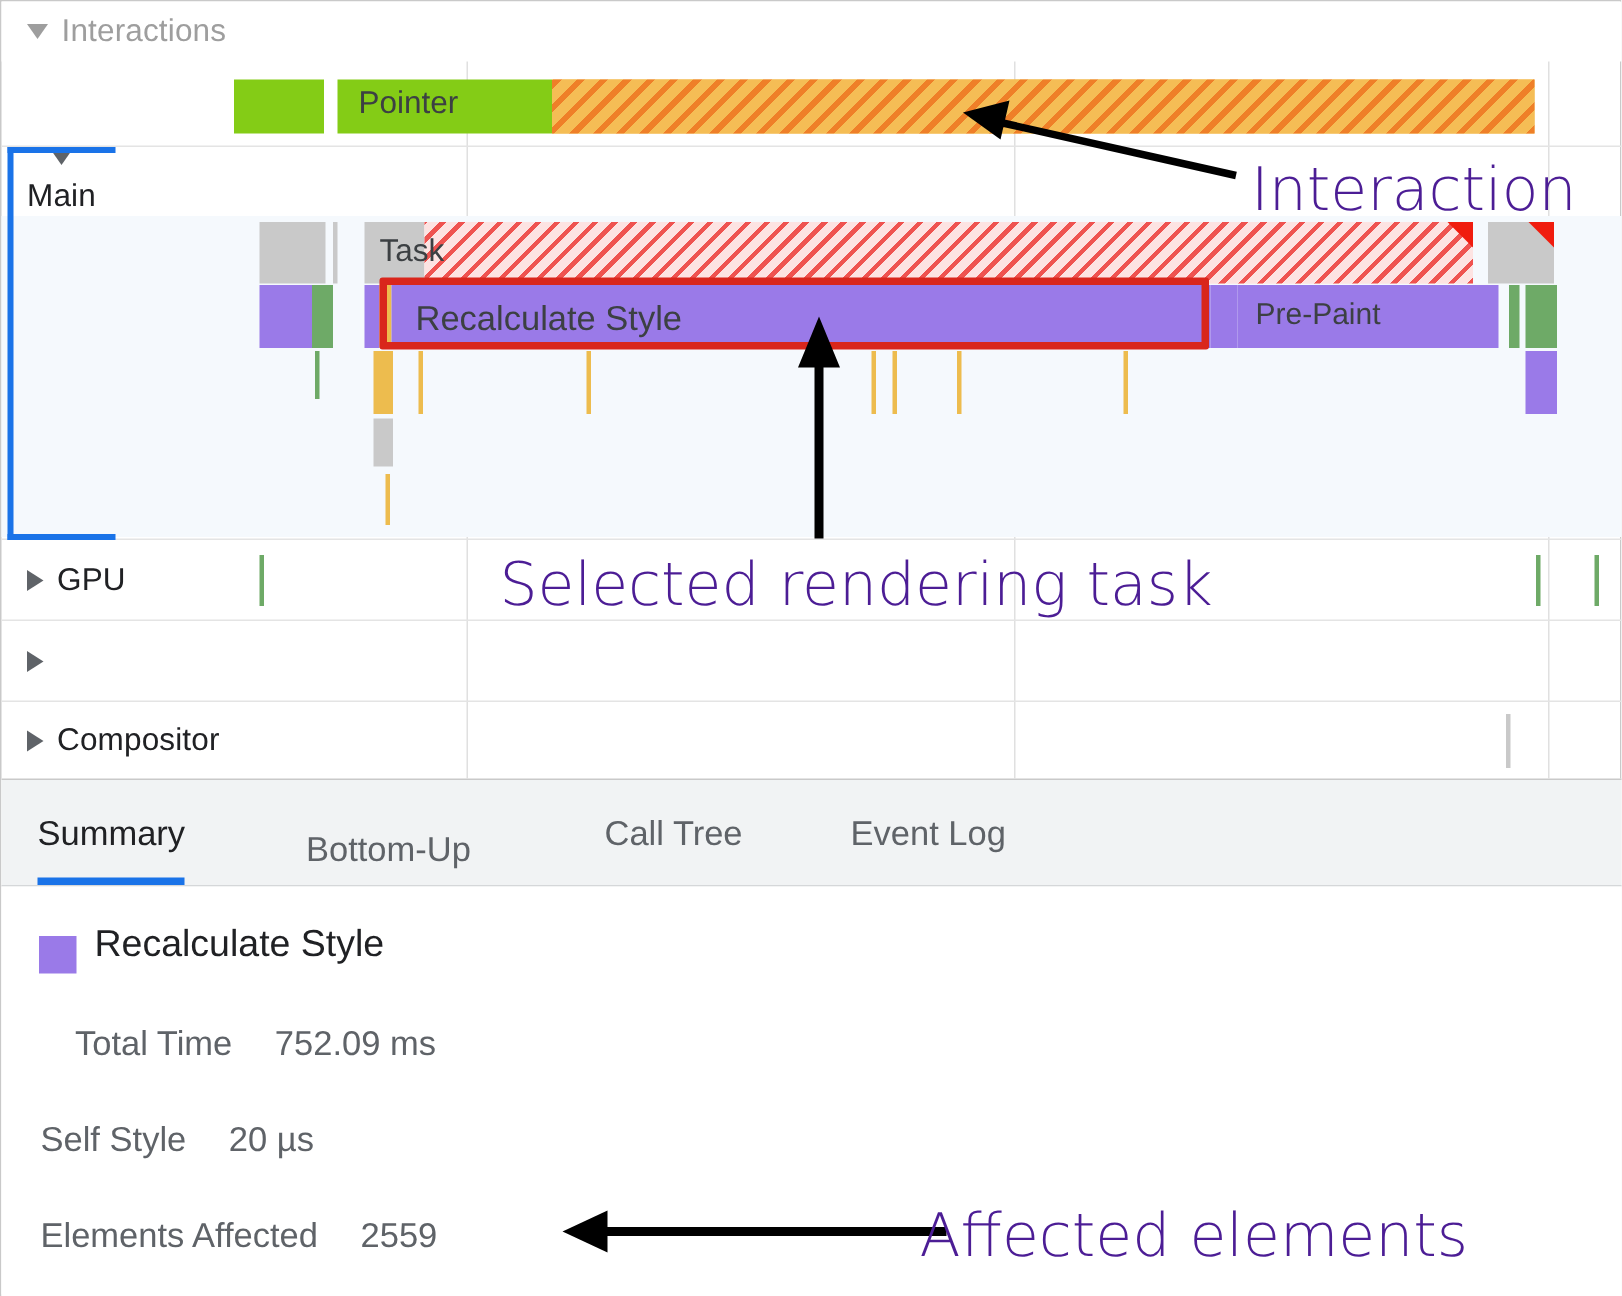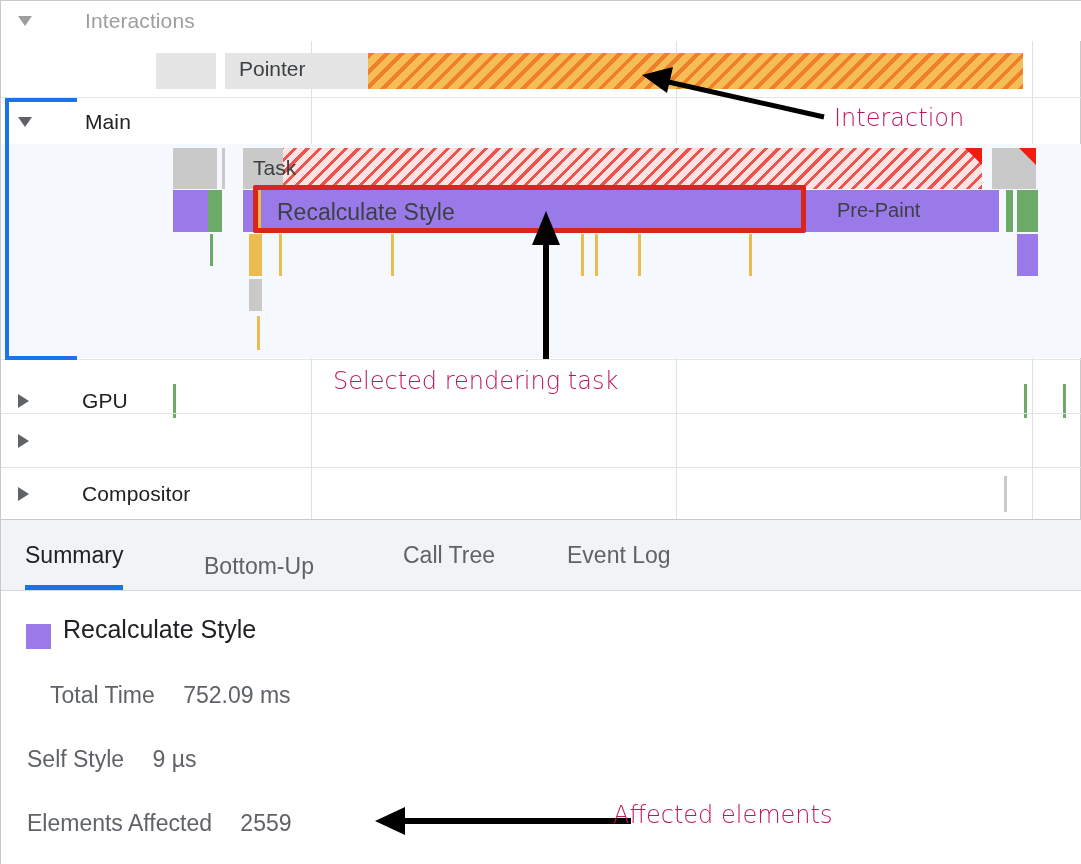--- a/index.html
+++ b/index.html
@@ -15,33 +15,33 @@
   .abs{position:absolute;}
   .tri-down{width:0;height:0;border-left:7px solid transparent;
             border-right:7px solid transparent;border-top:10px solid #9e9e9e;}
   .tri-right{width:0;height:0;border-top:7px solid transparent;
              border-bottom:7px solid transparent;border-left:11px solid #5f6368;}
 
   
   .track-row{position:absolute;left:0;right:0;box-sizing:border-box;}
   .track-hdr{position:absolute;display:flex;align-items:center;gap:9px;
              height:100%;padding-left:17px;z-index:6;}
-  .track-name{font-size:21px;color:#5f6368;letter-spacing:.1px;white-space:nowrap;margin-left:44px;}
+  .track-name{font-size:21px;color:#5f6368;letter-spacing:.1px;white-space:nowrap;}
   .track-name.dim{color:#9e9e9e;}
 
   .hline{position:absolute;left:0;right:0;height:1px;background:#e4e4e4;}
   .vgrid{position:absolute;top:0;width:1px;background:#e0e0e0;}
 
   
   #ruler{position:absolute;left:0;top:0;width:1081px;height:40px;background:#fff;z-index:5;}
   .tick-label{position:absolute;top:5px;font-size:22px;color:#202124;
               transform:translateX(-100%);white-space:nowrap;}
 
   
-  .int-bar{position:absolute;top:52px;height:36px;background:#e5e5e5;}
+  .int-bar{position:absolute;top:52px;height:36px;background:#84cc16;}
   .int-bar .lbl{position:absolute;left:14px;top:4px;font-size:21px;color:#3c4043;}
   .hatch-orange{position:absolute;top:52px;height:36px;
      background-color:#f2b33d;
      background-image:repeating-linear-gradient(-45deg,
         #ef7f28 0 4px, #f5bd55 4px 11px);}
 
   
   #mainArea{position:absolute;left:0;top:143px;width:1081px;height:214px;
             background:#f5f9fd;}
   .fbar{position:absolute;box-sizing:border-box;}
@@ -73,21 +73,21 @@
   .tab.active:after{content:"";position:absolute;left:0;right:0;bottom:0;
                     height:5px;background:#1a73e8;}
 
   #summary{position:absolute;left:0;top:71px;right:0;bottom:0;background:#fff;}
   .swatch{position:absolute;width:25px;height:25px;background:#9a7ae8;}
   .sum-title{position:absolute;font-size:25px;color:#202124;white-space:nowrap;}
   .sum-row{position:absolute;font-size:23px;color:#5f6368;white-space:nowrap;}
   .sum-row b{font-weight:normal;margin-left:22px;color:#5f6368;}
 
   
-  .anno{position:absolute;font-size:24px;color:#be185d;white-space:nowrap;
+  .anno{position:absolute;font-size:40px;color:#4c1d95;white-space:nowrap;
         font-family:"DejaVu Sans",sans-serif;font-weight:300;z-index:20;}
   svg.annosvg{position:absolute;left:0;top:0;width:1081px;height:864px;
               pointer-events:none;z-index:19;}
 </style>
 </head>
 <body>
 
 <div id="root">
 
   <div id="ruler"></div>
@@ -108,21 +108,21 @@
         <span class="track-name dim">Interactions</span>
       </div>
       <div class="int-bar" style="left:155px;width:60px;"></div>
       <div class="int-bar" style="left:224px;width:143px;">
         <span class="lbl">Pointer</span>
       </div>
       <div class="hatch-orange" style="left:367px;width:655px;"></div>
     </div>
     <div class="hline" style="top:96px;"></div>
 
-    <div class="track-hdr" style="top:99px;height:44px;">
+    <div class="track-hdr" style="top:99px;height:44px;flex-direction:column;">
       <span class="tri-down" style="border-top-color:#5f6368;"></span>
       <span class="track-name" style="color:#202124;">Main</span>
     </div>
 
     <div id="mainArea">
 
       <div class="fbar gray" style="left:172px;top:4px;width:44px;height:41px;"></div>
       <div class="fbar gray" style="left:221px;top:4px;width:3px;height:41px;"></div>
       <div class="fbar gray" style="left:242px;top:4px;width:40px;height:41px;"></div>
       <div class="fbar hatch-red" style="left:282px;top:4px;width:699px;height:41px;">
@@ -159,21 +159,21 @@
 
       <div class="fbar orange" style="left:256px;top:172px;width:3px;height:34px;"></div>
     </div>
 
     <div id="mainBracket" style="left:4px;top:97px;width:72px;height:262px;"></div>
 
     <div id="selRect" style="left:252px;top:184px;width:553px;height:48px;"></div>
 
     <div class="hline" style="top:358px;"></div>
 
-    <div class="track-row" style="top:373px;height:53px;">
+    <div class="track-row" style="top:359px;height:53px;">
       <div class="track-hdr">
         <span class="tri-right"></span>
         <span class="track-name" style="color:#202124;">GPU</span>
       </div>
       <div class="abs" style="left:172px;top:10px;width:3px;height:34px;background:#6eaa67;"></div>
       <div class="abs" style="left:1023px;top:10px;width:3px;height:34px;background:#6eaa67;"></div>
       <div class="abs" style="left:1062px;top:10px;width:3px;height:34px;background:#6eaa67;"></div>
     </div>
     <div class="hline" style="top:412px;"></div>
 
@@ -213,21 +213,21 @@
     <div id="summary">
       <div class="swatch" style="left:25px;top:33px;"></div>
       <div class="sum-title" style="left:62px;top:24px;">Recalculate Style</div>
 
       <div class="sum-row" style="left:26px;top:91px;margin-left:23px;">
         <span>Total Time</span>
         <b>752.09 ms</b>
       </div>
       <div class="sum-row" style="left:26px;top:155px;">
         <span>Self Style</span>
-        <b>9 µs</b>
+        <b>20 µs</b>
       </div>
       <div class="sum-row" style="left:26px;top:219px;">
         <span>Elements Affected</span>
         <b>2559</b>
       </div>
     </div>
   </div>
 
   <svg class="annosvg" viewBox="0 0 1081 864">
 

